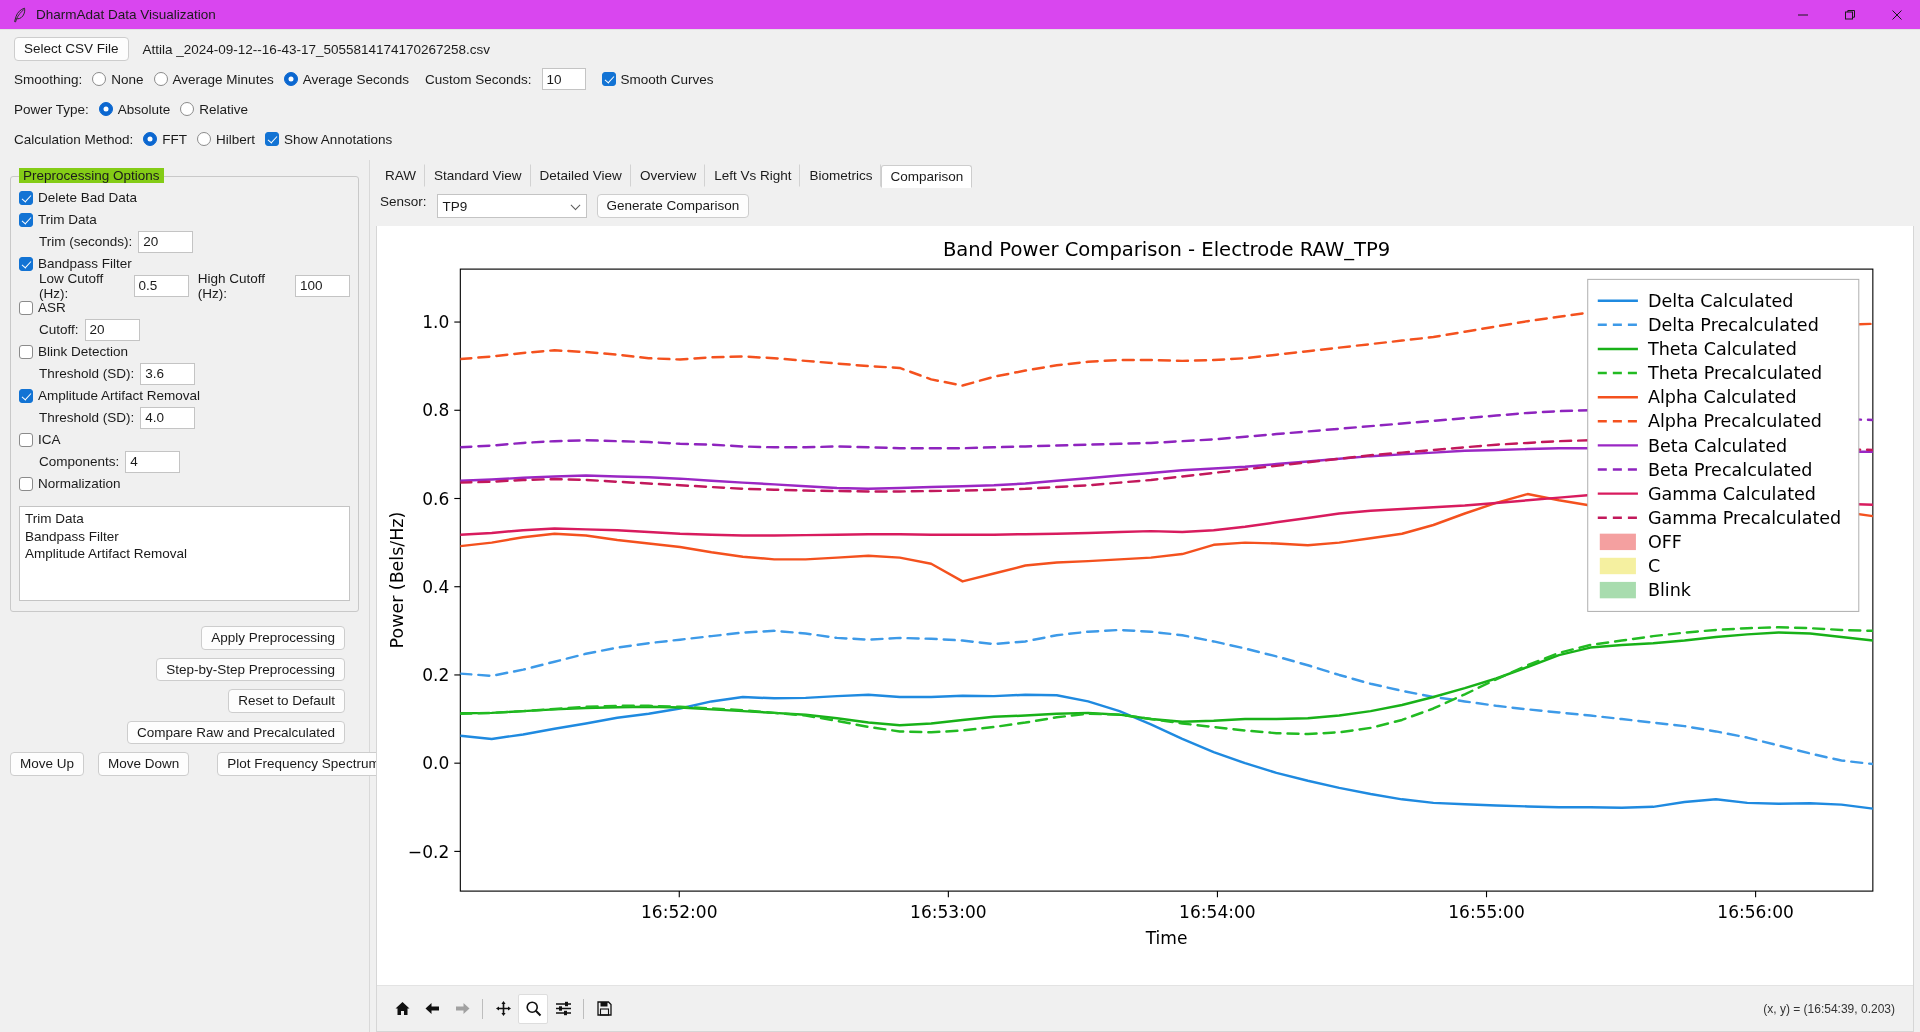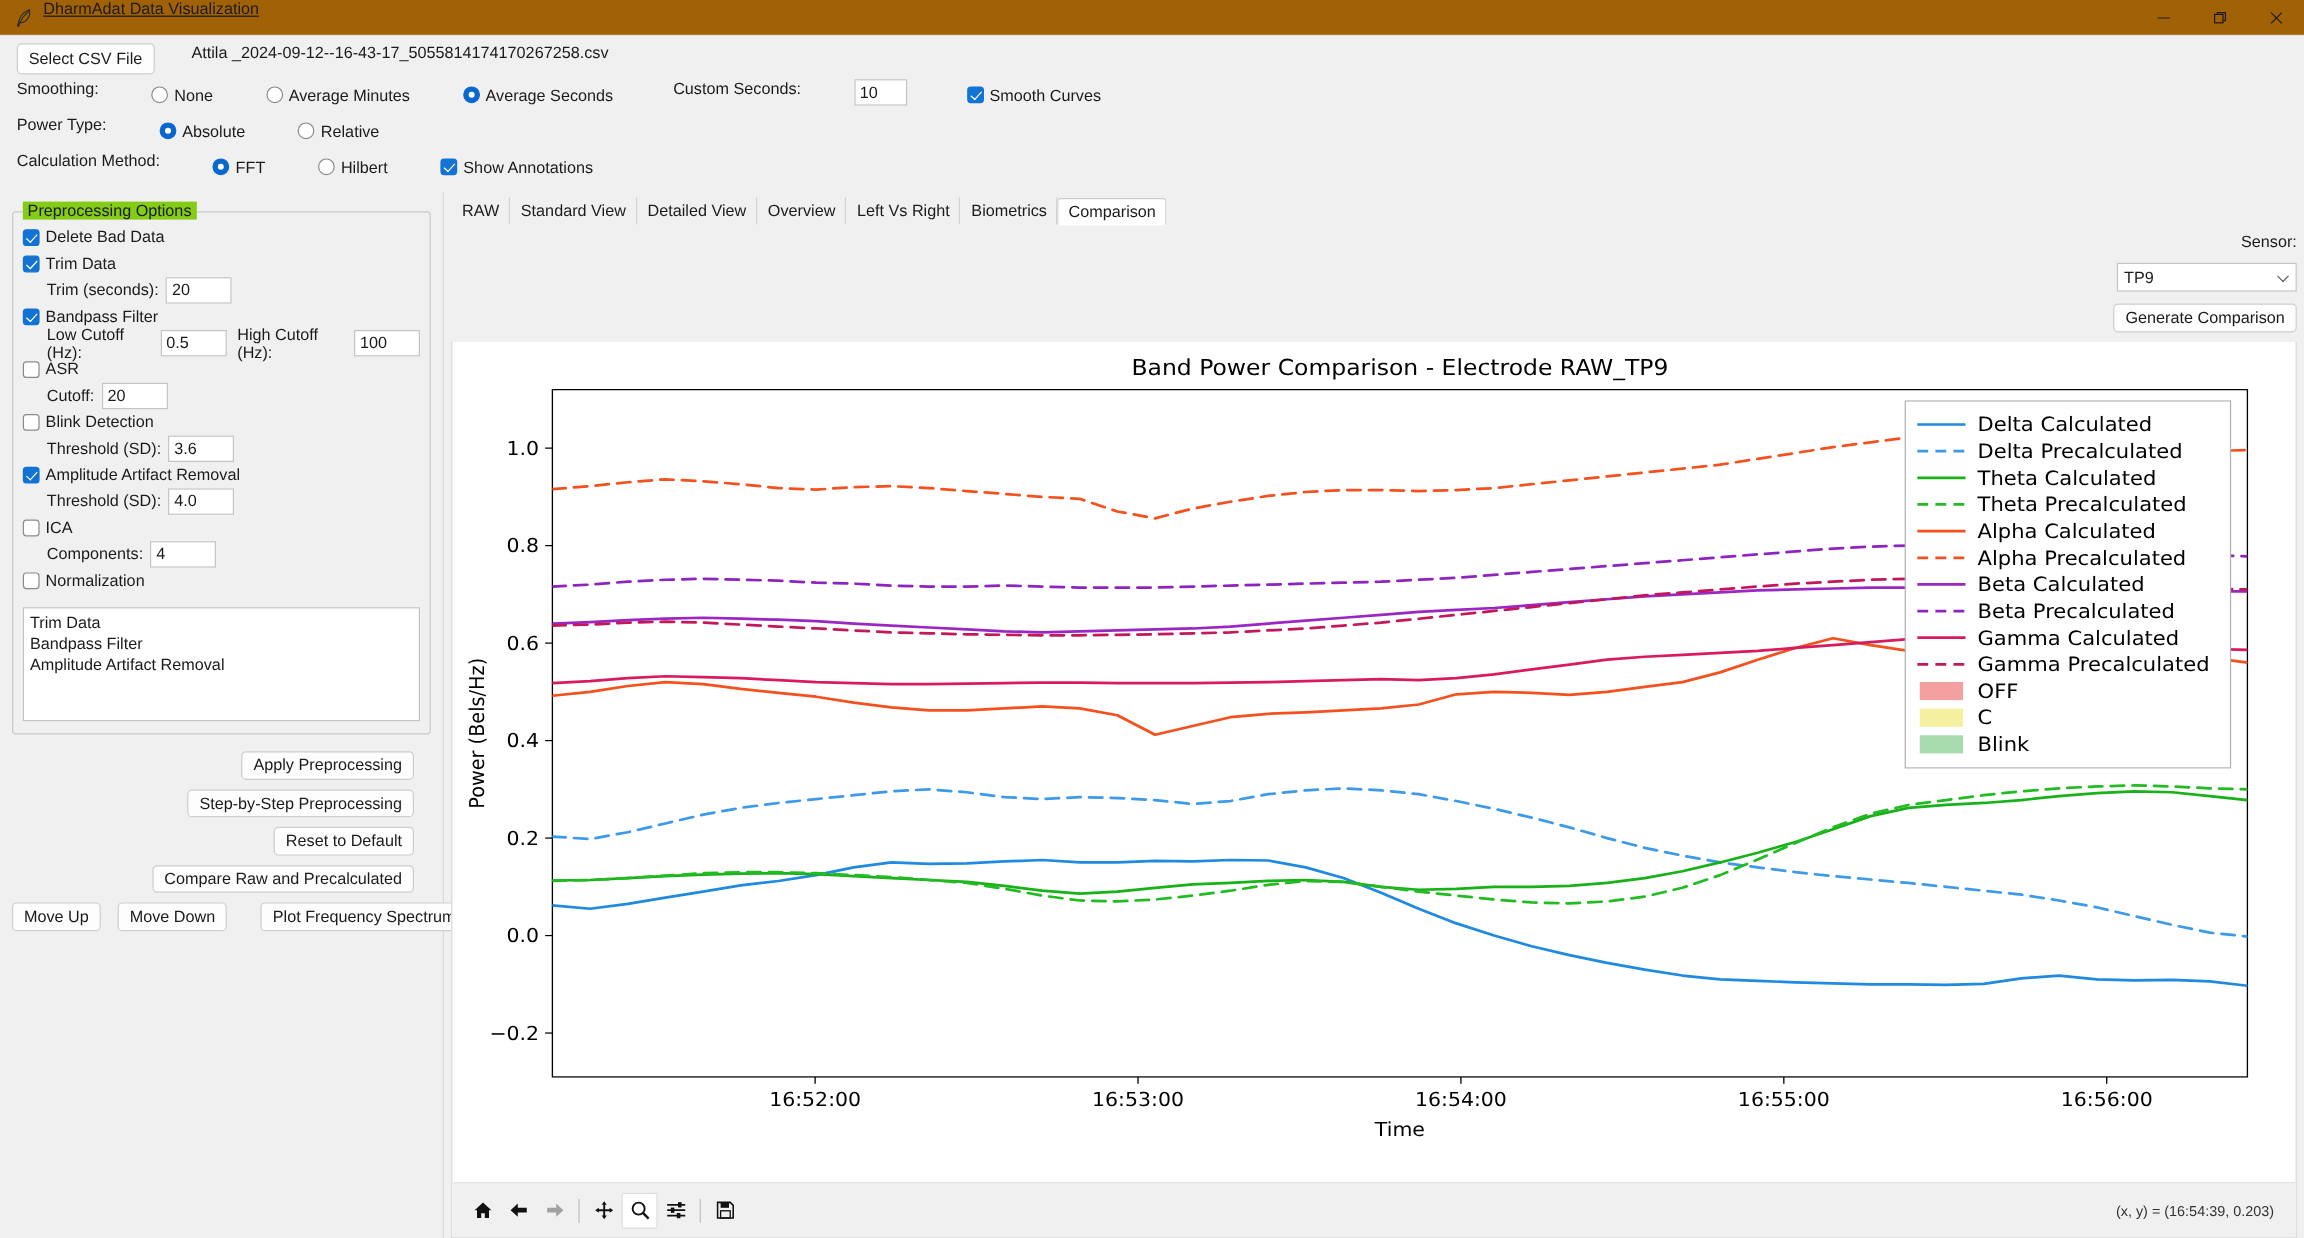--- a/index.html
+++ b/index.html
@@ -9,39 +9,38 @@
     overflow: hidden;
     font-family: "Liberation Sans", sans-serif;
     background: #f0f0f0;
     color: #1a1a1a;
   }
   .app { width: 1920px; height: 1032px; display: flex; flex-direction: column; background: #f0f0f0; }
 
   
   .titlebar {
     height: 30px; min-height: 30px;
-    background: #a16207;
-    display: flex; 
+    background: #d946ef;
+    display: flex; align-items: center;
     border-bottom: 1px solid #e2e2e2;
-    text-decoration: underline;
   }
   .titlebar-icon {
     width: 28px; height: 30px; display: flex; align-items: center; justify-content: center;
     margin-left: 6px;
   }
   .titlebar-title { font-size: 13.5px; color: #1b1b1b; margin-left: 2px; }
   .titlebar-spacer { flex: 1; }
   .win-btn {
     width: 47px; height: 30px; display: flex; align-items: center; justify-content: center;
     font-size: 13px; color: #1a1a1a;
   }
 
   
   .topbar { padding: 6px 14px 4px 14px; background: #f0f0f0; }
-  .row { display: flex; height: 26px; margin-bottom: 4px; gap: 17px; }
+  .row { display: flex; align-items: center; height: 26px; margin-bottom: 4px; gap: 0px; }
   .lbl { font-size: 13.5px; color: #1b1b1b; }
   .btn {
     background: #fdfdfd; border: 1px solid #cdcdcd; border-radius: 4px;
     padding: 3px 9px; font-size: 13.5px; font-family: "Liberation Sans", sans-serif;
     color: #1a1a1a; line-height: 1.15; cursor: pointer; white-space: nowrap;
   }
   .filename { font-size: 13.5px; margin-left: 14px; color: #1b1b1b; }
 
   .radio, .checkbox { display: inline-flex; align-items: center; cursor: pointer; }
   .radio-dot {
@@ -113,21 +112,21 @@
   .tab {
     font-size: 13.5px; padding: 3px 8px 3px 8px; border: 1px solid transparent;
     color: #1b1b1b; cursor: pointer; background: transparent;
     border-right: 1px solid #d2d2d2;
   }
   .tab.active {
     background: #fff; border: 1px solid #cdcdcd; border-bottom: 1px solid #fff;
     border-radius: 3px 3px 0 0; position: relative; top: 1px;
   }
 
-  .sensorbar { display: flex; align-items: flex-end; gap: 10px; padding: 8px 6px 8px 10px; flex-direction: column; }
+  .sensorbar { display: flex; align-items: flex-start; gap: 10px; padding: 8px 6px 8px 10px; }
   .select {
     border: 1px solid #c4c4c4; background: #fff; height: 24px; width: 150px;
     font-size: 13.5px; display: flex; align-items: center; padding: 0 5px;
     position: relative; color: #1a1a1a; cursor: pointer;
   }
   .select .chev {
     position: absolute; right: 7px; top: 50%; transform: translateY(-60%) rotate(45deg);
     width: 7px; height: 7px; border-right: 1.4px solid #5a5a5a; border-bottom: 1.4px solid #5a5a5a;
   }
 

